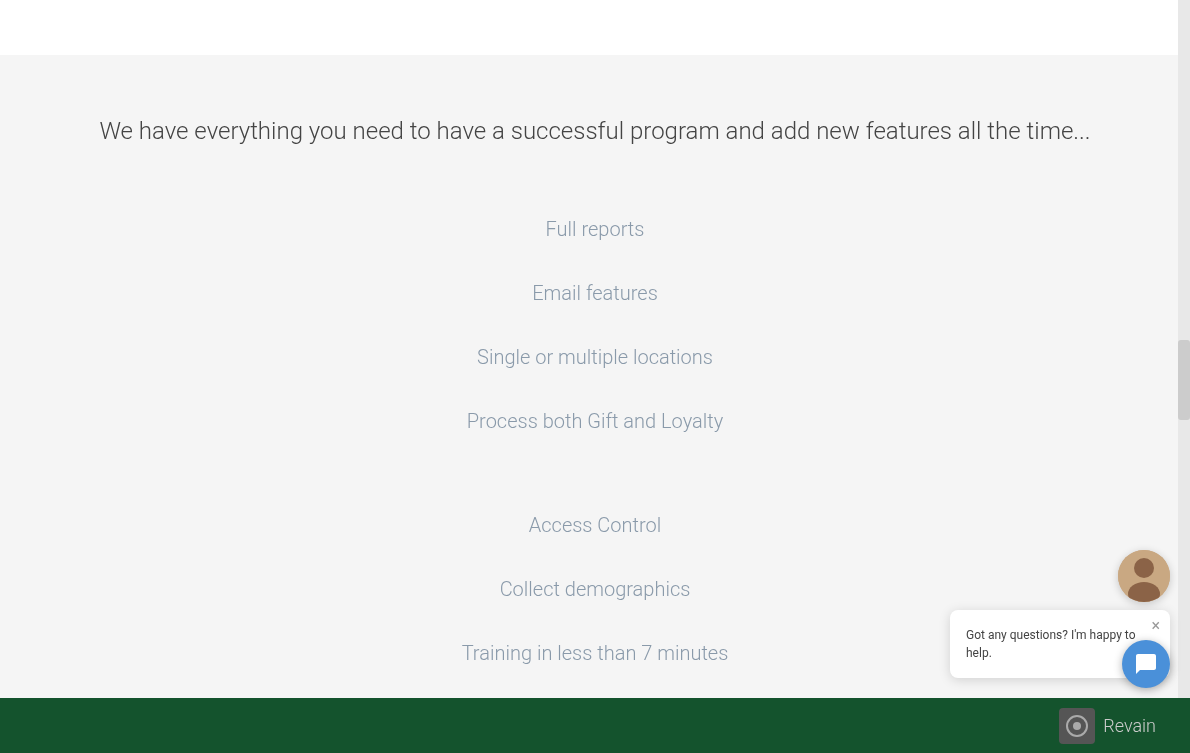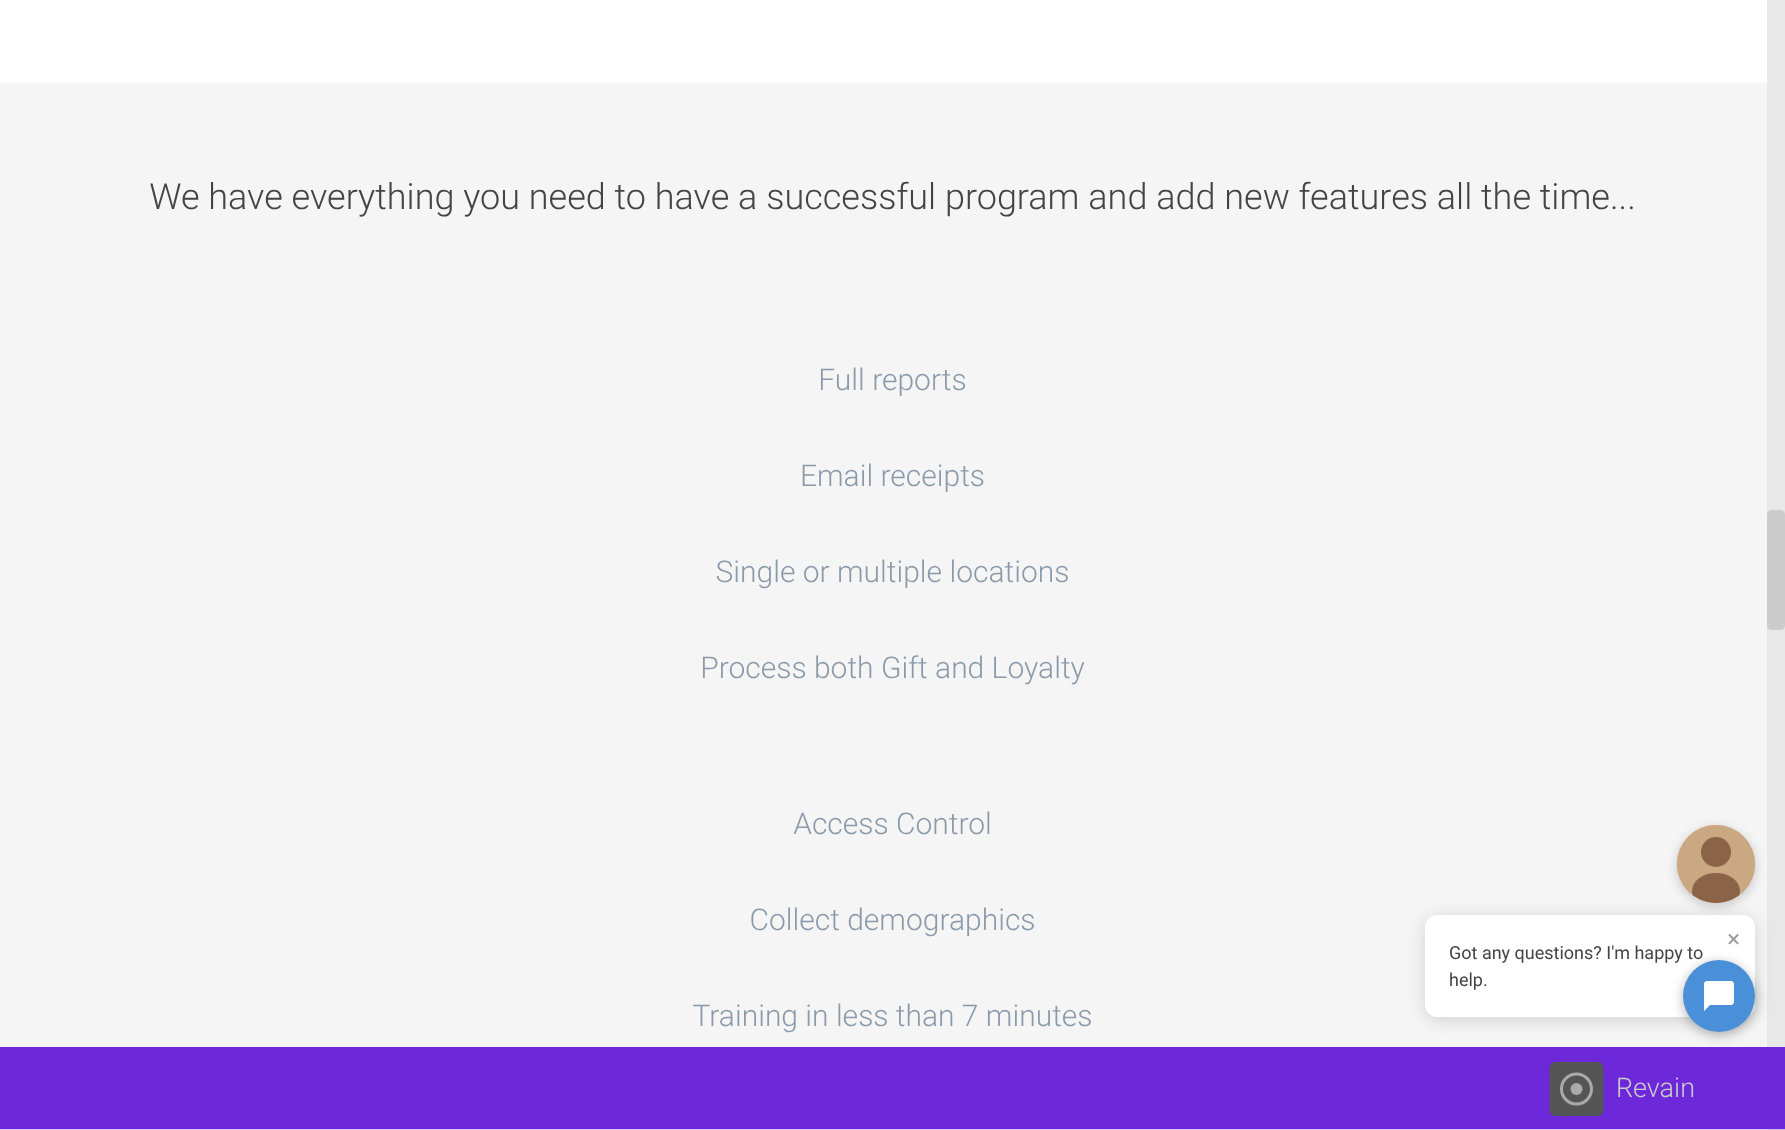--- a/index.html
+++ b/index.html
@@ -29,21 +29,21 @@
       width: 100%;
       background: #f5f5f5;
       padding: 60px 80px 40px 80px;
     }
 
     .headline {
       text-align: center;
       font-size: 24px;
       font-weight: 300;
       color: #444444;
-      margin-bottom: 72px;
+      margin-bottom: 48px;
       line-height: 1.4;
     }
 
     .features-grid {
       display: flex;
       justify-content: space-between;
       gap: 40px;
       flex-direction: column;
     }
 
@@ -95,25 +95,25 @@
       border-radius: 3px;
     }
 
     
     .footer-bar {
       position: absolute;
       bottom: 0;
       left: 0;
       width: 100%;
       height: 55px;
-      background: #6d28d9;
+      background: #14532d;
       display: flex;
       align-items: center;
       justify-content: flex-end;
-      padding-right: 60px;
+      padding-right: 34px;
     }
 
     .footer-logo {
       display: flex;
       align-items: center;
       gap: 8px;
     }
 
     .footer-logo-text {
       color: #cccccc;
@@ -208,21 +208,21 @@
 
 <div class="top-bar"></div>
 
 <div class="main-content">
   <h2 class="headline">We have everything you need to have a successful program and add new features all the time...</h2>
 
   <div class="features-grid">
 
     <div class="features-column">
       <div class="feature-item">Full reports</div>
-      <div class="feature-item">Email receipts</div>
+      <div class="feature-item">Email features</div>
       <div class="feature-item">Single or multiple locations</div>
       <div class="feature-item">Process both Gift and Loyalty</div>
     </div>
 
     <div class="features-column">
       <div class="feature-item">Access Control</div>
       <div class="feature-item">Collect demographics</div>
       <div class="feature-item">Training in less than 7 minutes</div>
       <a class="learn-more-link" href="#">learn more</a>
     </div>

